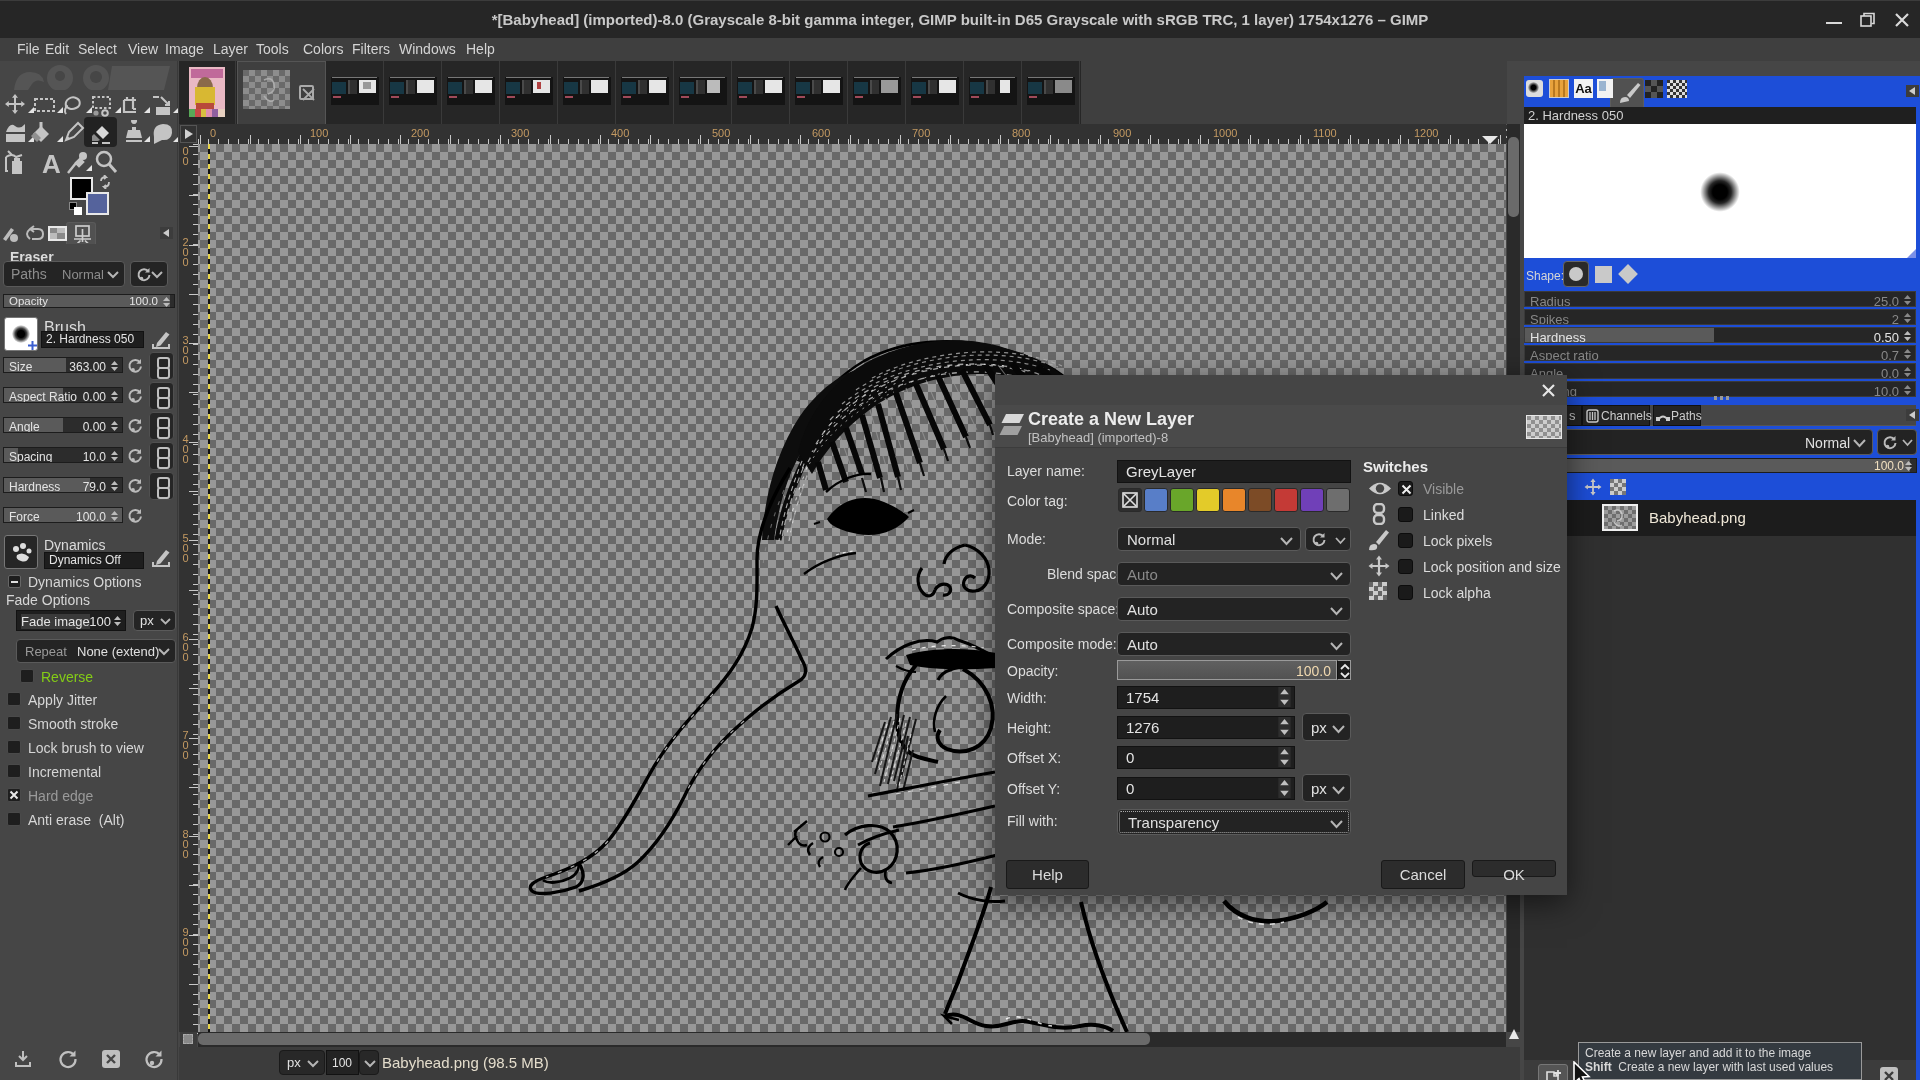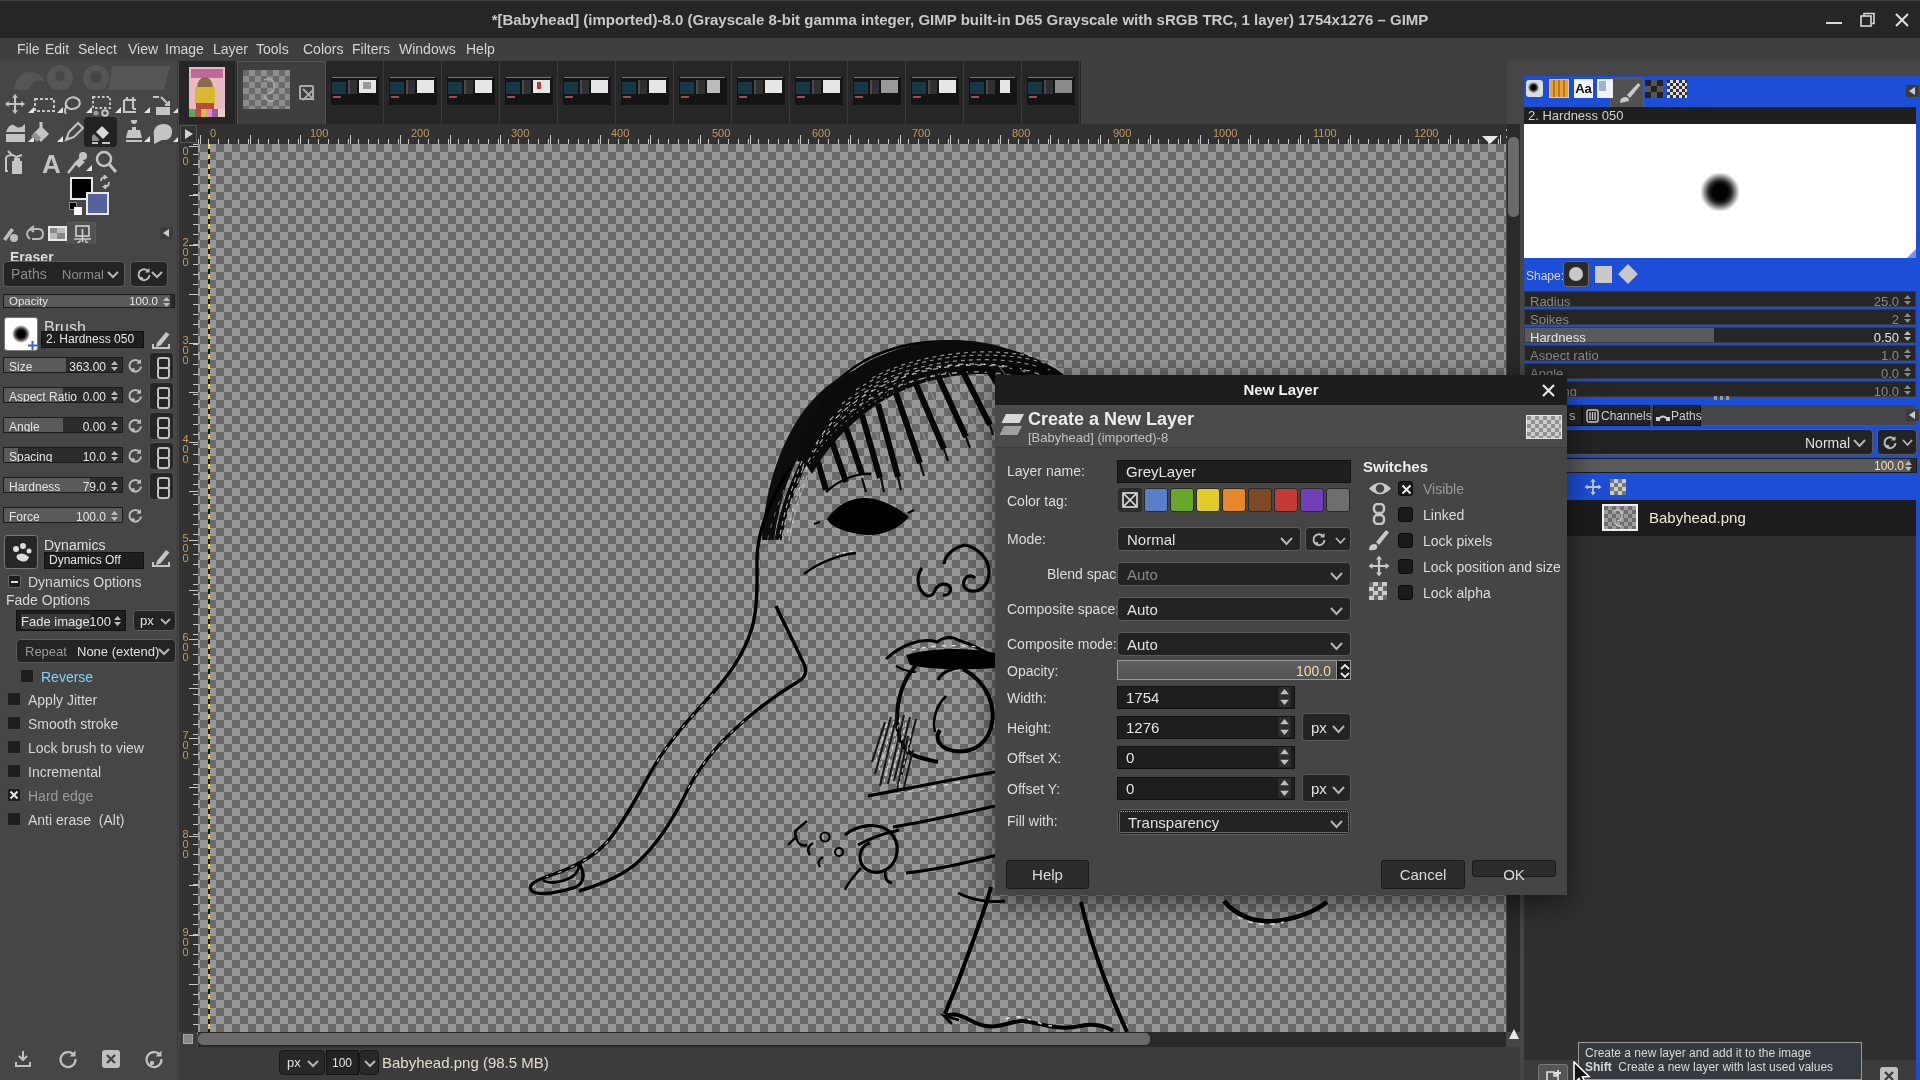--- a/index.html
+++ b/index.html
@@ -322,21 +322,21 @@
       </svg>
     </div>
 <div class="combo" style="left:16px;top:578px;width:160px;height:24px">
       <span style="position:absolute;left:8px;top:4px;font-size:13px;color:#9a9a9a">Repeat</span>
       <span style="position:absolute;left:60px;top:4px;font-size:13px">None (extend)</span>
       <svg style="position:absolute;right:5px;top:8px" width="12" height="8" viewBox="0 0 12 8">
         <path d="M1 1 l5 5 l5 -5" stroke="#b5b5b5" stroke-width="2" fill="none"></path>
       </svg>
     </div>
 <div class="cb" style="left:20px;top:608px"></div>
-    <div class="abs" style="left:41px;top:608px;font-size:14px;color:#7dd3fc">Reverse</div>
+    <div class="abs" style="left:41px;top:608px;font-size:14px;color:#84cc16">Reverse</div>
 <div class="cb" style="left:7px;top:631px"></div>
     <div class="abs" style="left:28px;top:631px;font-size:14px;color:#d6d6d6">Apply Jitter</div>
 <div class="cb" style="left:7px;top:655px"></div>
     <div class="abs" style="left:28px;top:655px;font-size:14px;color:#d6d6d6">Smooth stroke</div>
 <div class="cb" style="left:7px;top:679px"></div>
     <div class="abs" style="left:28px;top:679px;font-size:14px;color:#d6d6d6">Lock brush to view</div>
 <div class="cb" style="left:7px;top:703px"></div>
     <div class="abs" style="left:28px;top:703px;font-size:14px;color:#d6d6d6">Incremental</div>
 <div class="cb" style="left:7px;top:727px">
       <svg width="12" height="12" viewBox="0 0 12 12">
@@ -688,21 +688,21 @@
 <div class="srow bsl" style="left:0px;top:251px">
       <div class="sfill" style="width:189px"></div>
       <span class="slab">Hardness</span>
       <span class="sval">0.50</span>
       <svg class="spin" style="top:3px" width="9" height="10" viewBox="0 0 9 10">
         <path d="M4.5 0 L8 4 H1z M4.5 10 L8 6 H1z" fill="#bbb"></path>
       </svg>
     </div>
 <div class="srow bsl" style="left:0px;top:269px">
       <span class="slab" style="color:#888">Aspect ratio</span>
-      <span class="sval" style="color:#888">1.0</span>
+      <span class="sval" style="color:#888">0.7</span>
       <svg class="spin" style="top:3px" width="9" height="10" viewBox="0 0 9 10">
         <path d="M4.5 0 L8 4 H1z M4.5 10 L8 6 H1z" fill="#888"></path>
       </svg>
     </div>
 <div class="srow bsl" style="left:0px;top:287px">
       <span class="slab" style="color:#888">Angle</span>
       <span class="sval" style="color:#888">0.0</span>
       <svg class="spin" style="top:3px" width="9" height="10" viewBox="0 0 9 10">
         <path d="M4.5 0 L8 4 H1z M4.5 10 L8 6 H1z" fill="#888"></path>
       </svg>
@@ -786,21 +786,20 @@
 <svg class="abs" style="left:355px;top:990px" width="20" height="20" viewBox="0 0 20 20">
       <rect x="1" y="1" width="18" height="18" rx="3" fill="#c0c0c0"></rect>
       <path d="M6 6 l8 8 m0 -8 l-8 8" stroke="#3c3c3c" stroke-width="2.4"></path>
     </svg>
 
 <svg class="abs" style="left:47px;top:985px;z-index:70" width="20" height="28" viewBox="0 0 20 28">
       <path d="M3 1 L3 22 L8 17.5 L12 26 L15.5 24.5 L11.5 16 L18 15.5 Z" fill="#111" stroke="#fff" stroke-width="1.6"></path>
     </svg>
 </div>
 <div class="abs" id="dialog">
-<div id="dlgtitle">New Layer</div>
 <svg class="abs" style="left:546px;top:8px" width="15" height="15" viewBox="0 0 15 15">
       <path d="M2 2 l11 11 m0 -11 l-11 11" stroke="#e6e6e6" stroke-width="2.2"></path>
     </svg>
 <div id="dlghdr"></div>
 <svg class="abs" style="left:4px;top:38px" width="26" height="26" viewBox="0 0 26 26">
       <path d="M7 1 h18 l-4.5 9 h-18z" fill="#d8d8d8"></path>
       <path d="M5 13 h18 l-4.5 9 h-18z" fill="#a0a0a0"></path>
     </svg>
 <div class="abs" style="left:33px;top:34px;font-size:18px;font-weight:bold;color:#ececec">Create a New Layer</div>
 <div class="abs" style="left:33px;top:55px;font-size:13px;color:#c2c2c2">[Babyhead] (imported)-8</div>

